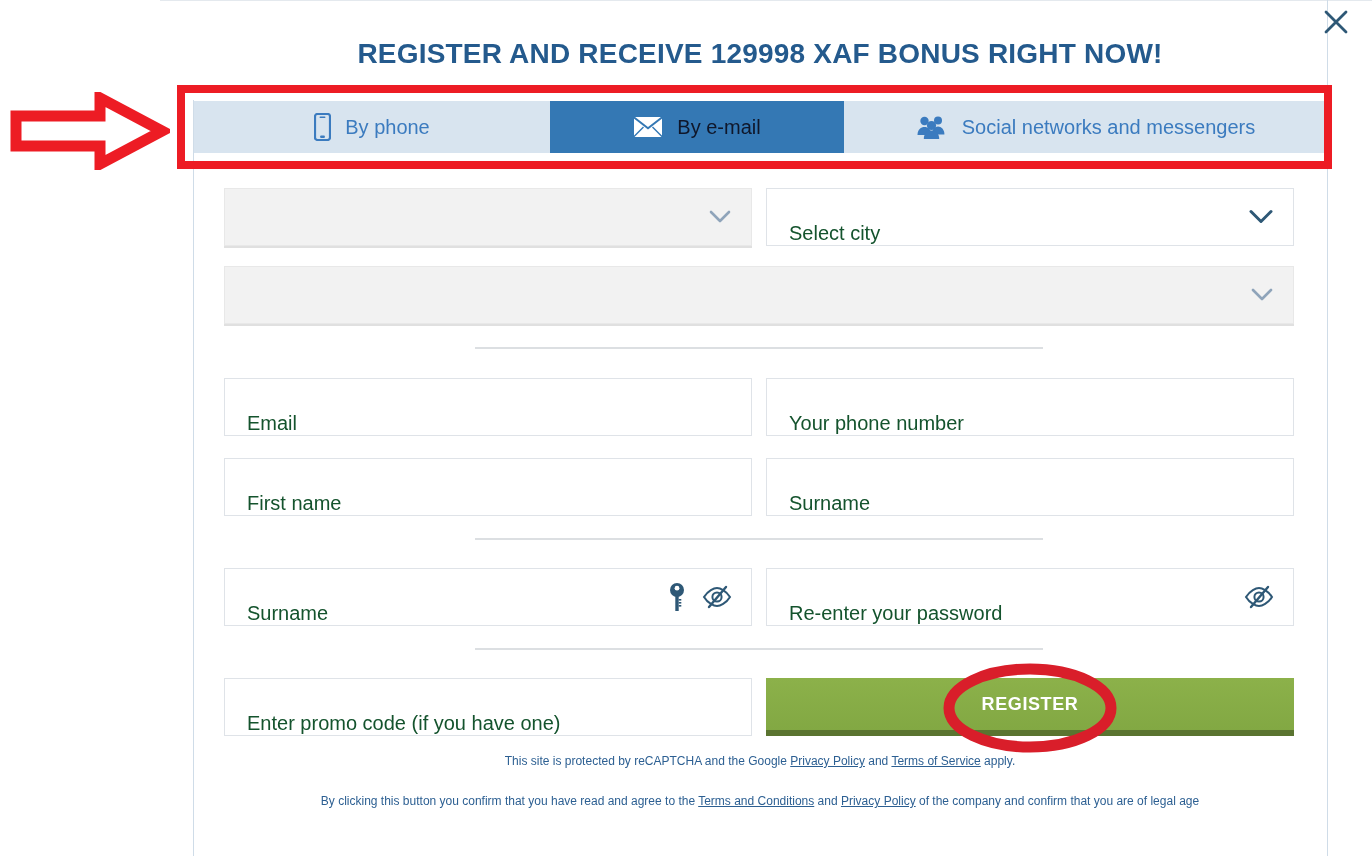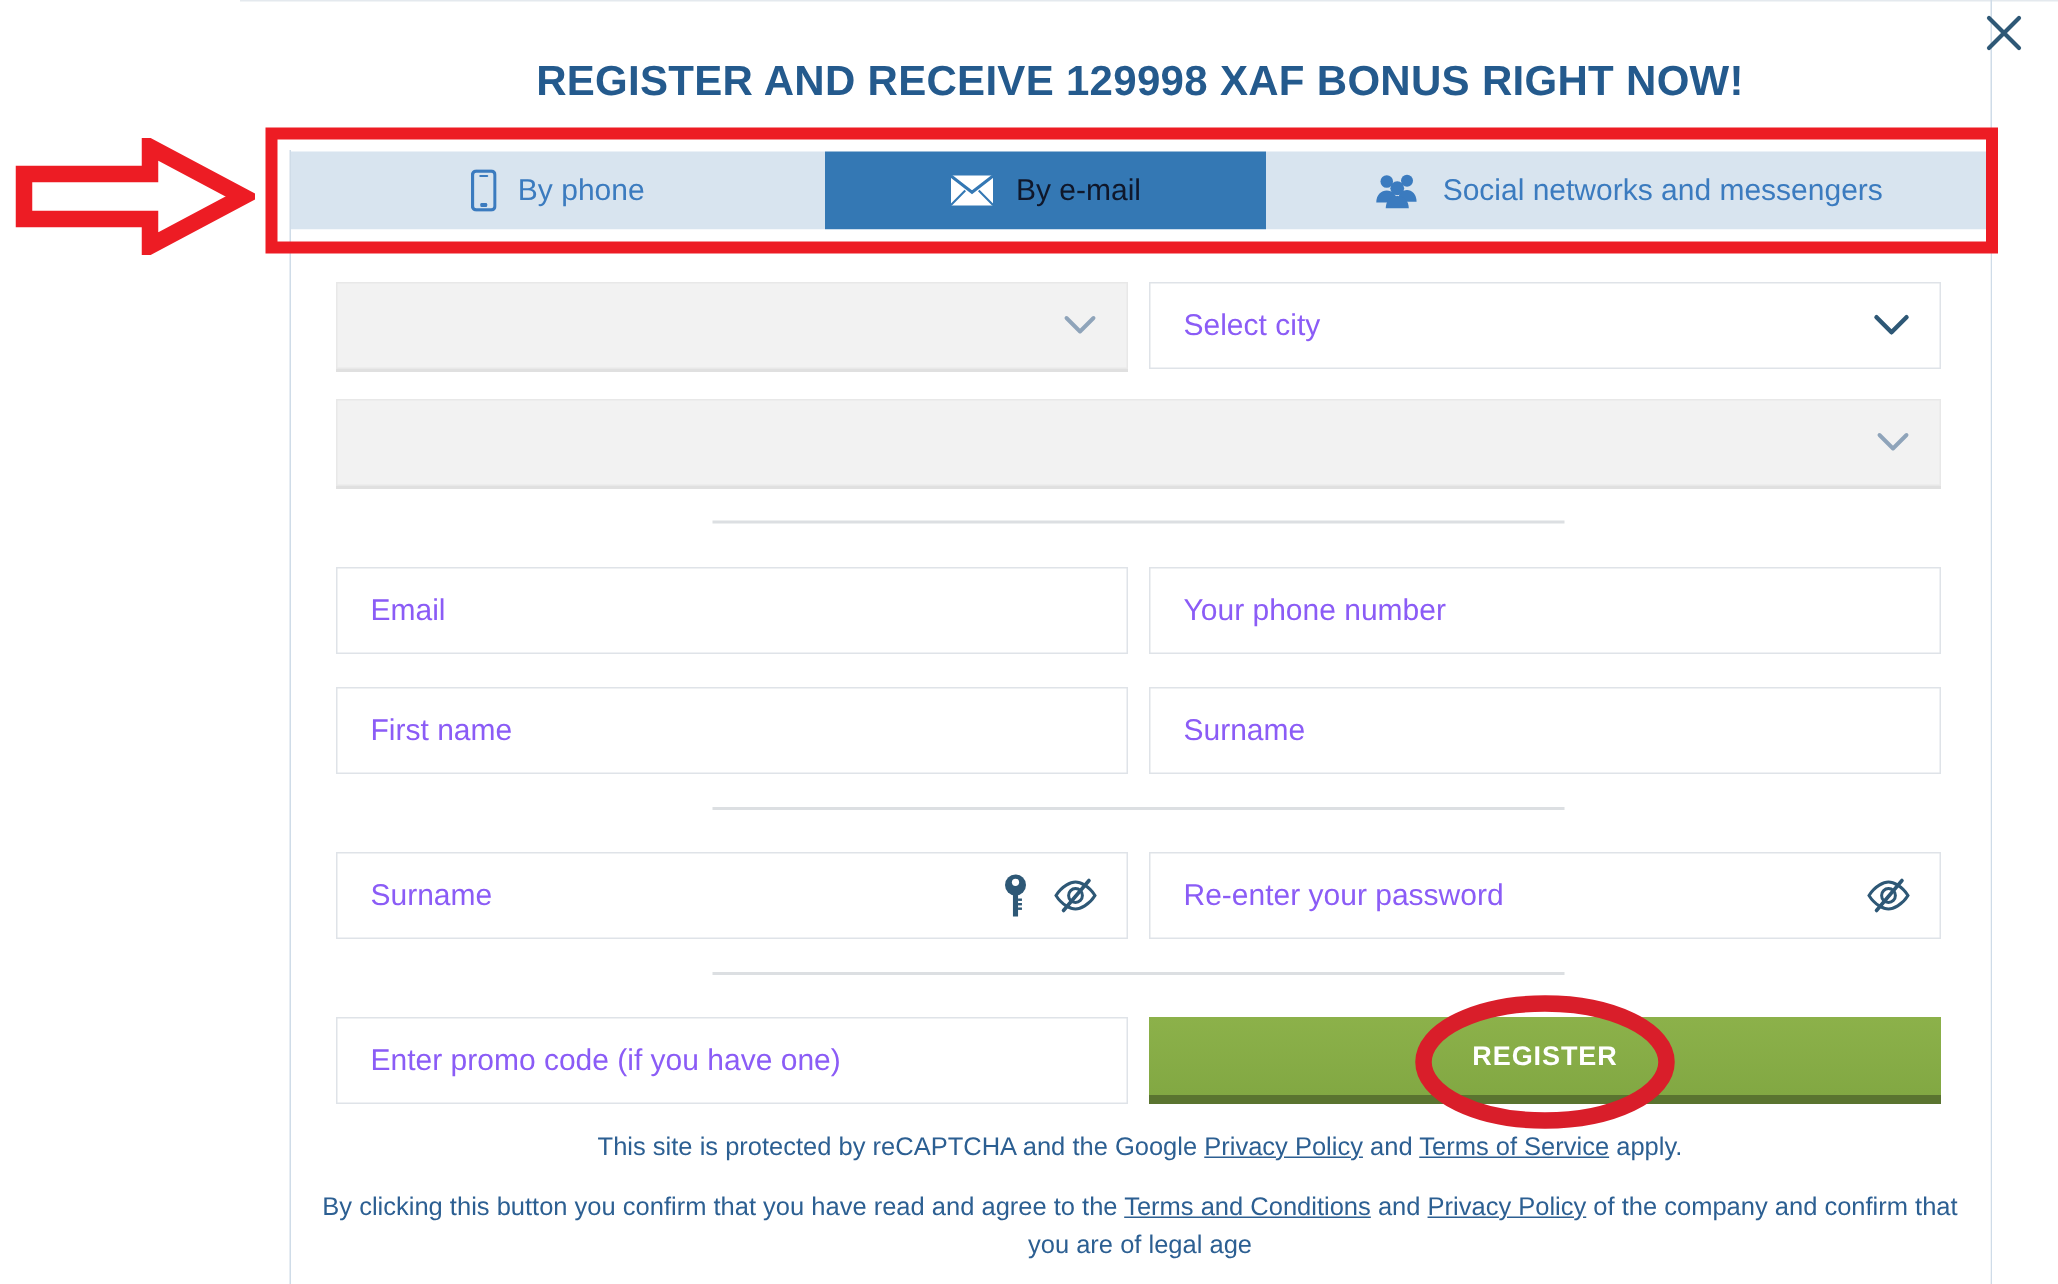--- a/index.html
+++ b/index.html
@@ -103,24 +103,24 @@
     position: absolute;
     display: flex;
     gap: 14px;
   }
 
   .field {
     height: 58px;
     border: 1px solid #dfe3e8;
     background: #ffffff;
     display: flex;
-    align-items: center;
+    align-items: flex-end;
     padding: 0 22px;
     font-size: 20px;
-    color: #8b5cf6;
+    color: #14532d;
     position: relative;
   }
   .field.left  { width: 528px; }
   .field.right { width: 528px; }
 
   .field.disabled {
     background: #f2f2f2;
     border-color: #e8e8e8;
     box-shadow: 0 2px 0 #e0e0e0;
   }
@@ -166,21 +166,21 @@
     cursor: pointer;
     user-select: none;
   }
 
   
   .legal {
     position: absolute;
     width: 1110px;
     left: 11px;
     text-align: center;
-    font-size: 17px;
+    font-size: 12px;
     color: #2c5f92;
     line-height: 1.45;
   }
   .legal a {
     color: #2c5f92;
     text-decoration: underline;
   }
 
   
   .ann-box {

